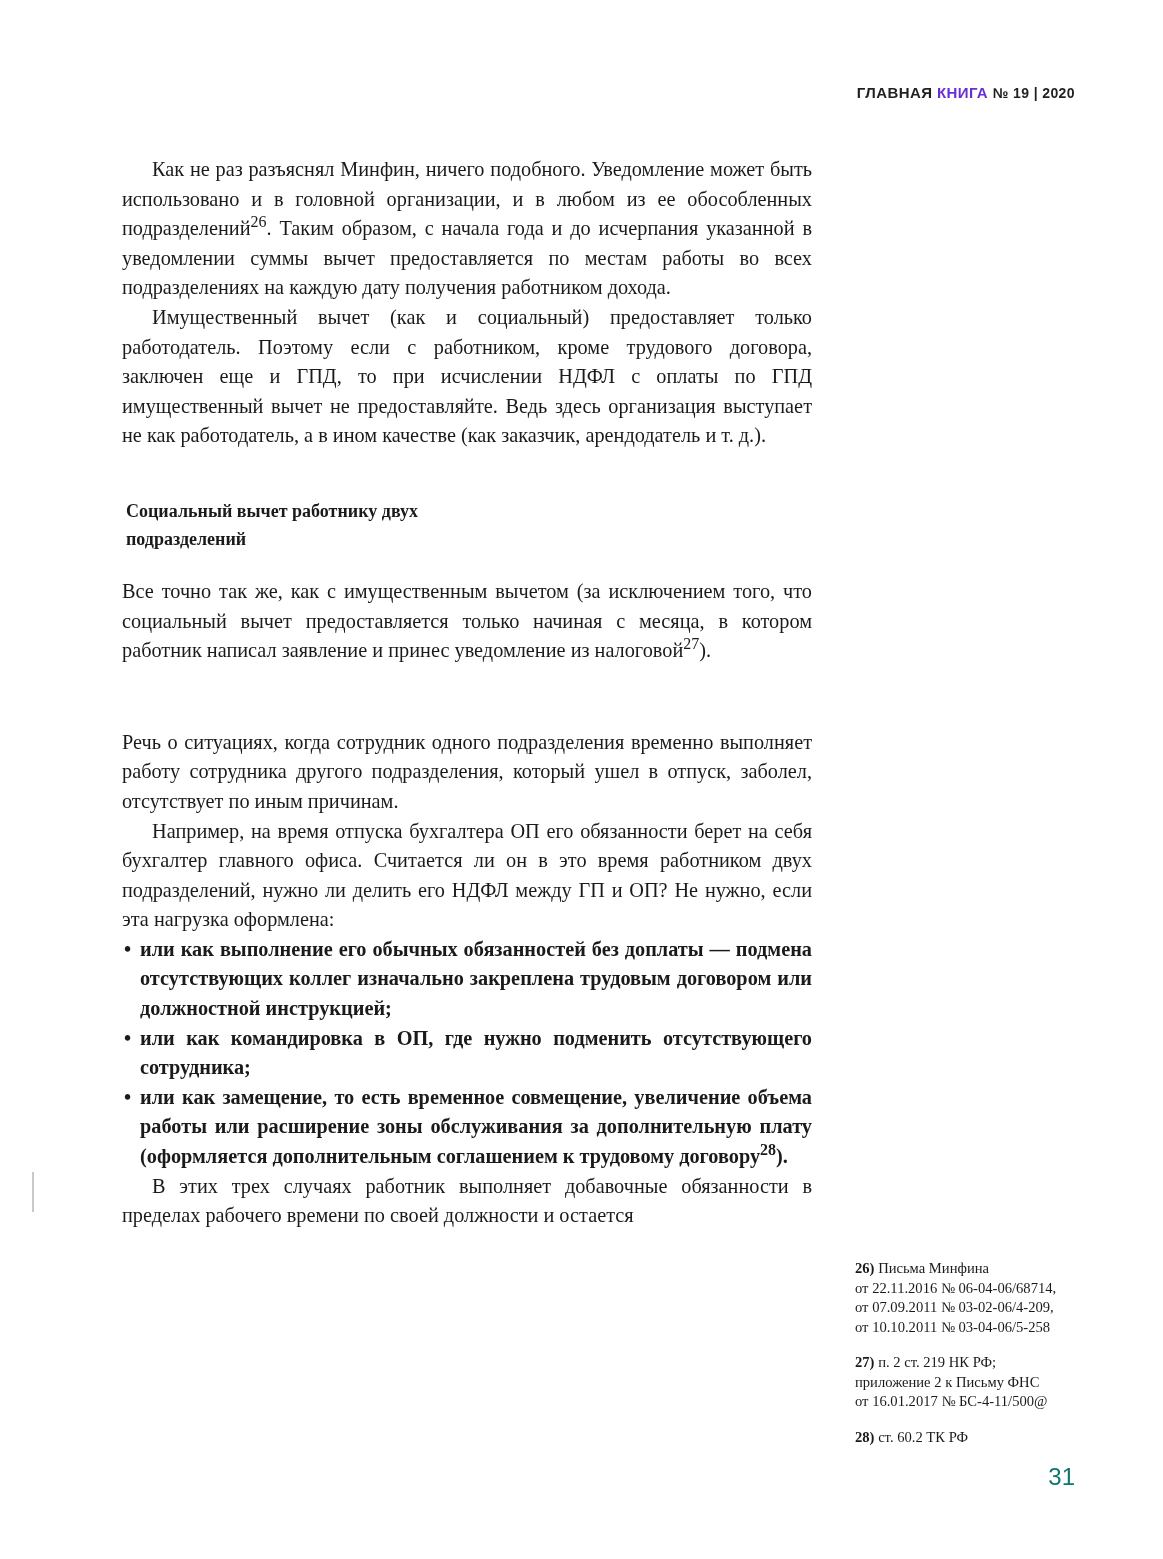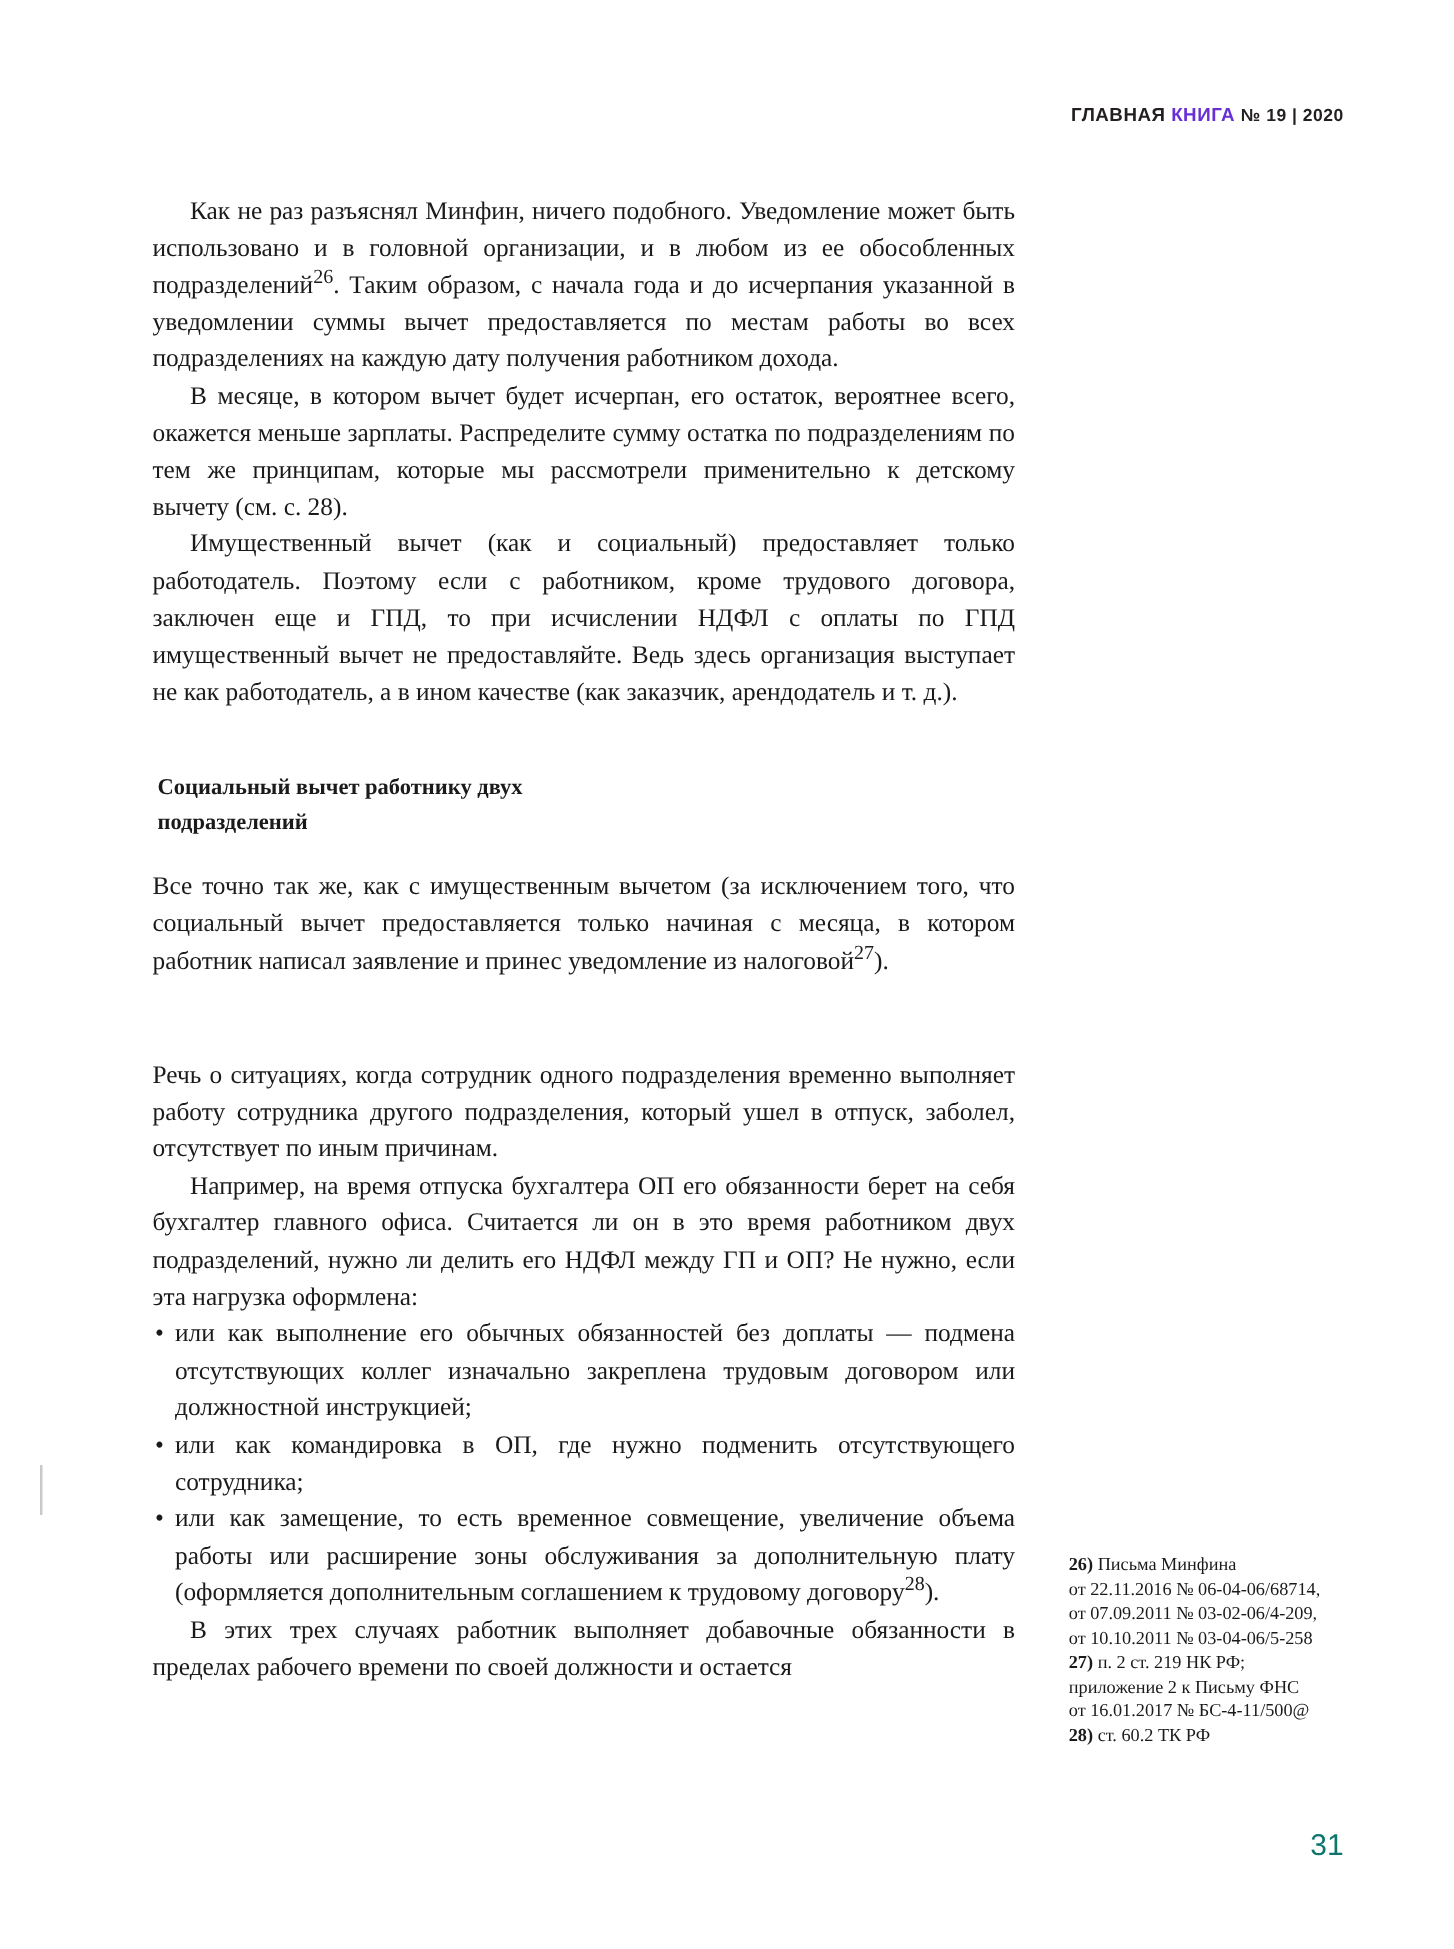--- a/index.html
+++ b/index.html
@@ -70,20 +70,21 @@
     list-style: none;
     margin: 0;
     padding: 0;
   }
   ul.bullets li {
     position: relative;
     padding-left: 18px;
     font-size: 20.3px;
     line-height: 29.6px;
     text-align: justify;
+    font-weight: bold;
   }
   ul.bullets li::before {
     content: "•";
     position: absolute;
     left: 2px;
     top: 0;
   }
 
   sup.fnref {
     font-size: 16px;
@@ -95,21 +96,21 @@
   .footnotes {
     position: absolute;
     left: 855px;
     top: 1243px;
     width: 230px;
     font-family: "Liberation Serif", serif;
     font-size: 14.6px;
     line-height: 19.5px;
     color: #1a1a1a;
   }
-  .footnotes .fn-block { margin-bottom: 0; }
+  .footnotes .fn-block { margin-bottom: 0; margin-top: 16px; }
   .footnotes .fn-num { font-weight: bold; }
   .footnotes .fn-line { white-space: nowrap; }
 
   
   .page-number {
     position: absolute;
     right: 88px;
     bottom: 68px;
     font-family: "Liberation Sans", sans-serif;
     font-size: 24px;
@@ -134,21 +135,20 @@
   <div class="header">
     <span class="brand-main">ГЛАВНАЯ</span>
     <span class="brand-accent">КНИГА</span>
     <span class="issue">№ 19 | 2020</span>
   </div>
 
   <div class="content">
 
     <p class="body-par"><span>Как не раз разъяснял Минфин, ничего подобного. Уведомление может быть использовано и в головной организации, и в любом из ее обособленных подразделений</span><sup class="fnref">26</sup><span>. Таким образом, с начала года и до исчерпания указанной в уведомлении суммы вычет предоставляется по местам работы во всех подразделениях на каждую дату получения работником дохода.</span></p>
 
-    <p class="body-par">В месяце, в котором вычет будет исчерпан, его остаток, вероятнее всего, окажется меньше зарплаты. Распределите сумму остатка по подразделениям по тем же принципам, которые мы рассмотрели применительно к детскому вычету (см. с. 28).</p>
 
     <p class="body-par">Имущественный вычет (как и социальный) предоставляет только работодатель. Поэтому если с работником, кроме трудового договора, заключен еще и ГПД, то при исчислении НДФЛ с оплаты по ГПД имущественный вычет не предоставляйте. Ведь здесь организация выступает не как работодатель, а в ином качестве (как заказчик, арендодатель и т. д.).</p>
 
     <div class="sp-head-before"></div>
 
     <h2 class="section-title">
       <span>Социальный вычет работнику двух</span><br>
       <span>подразделений</span>
     </h2>
 

